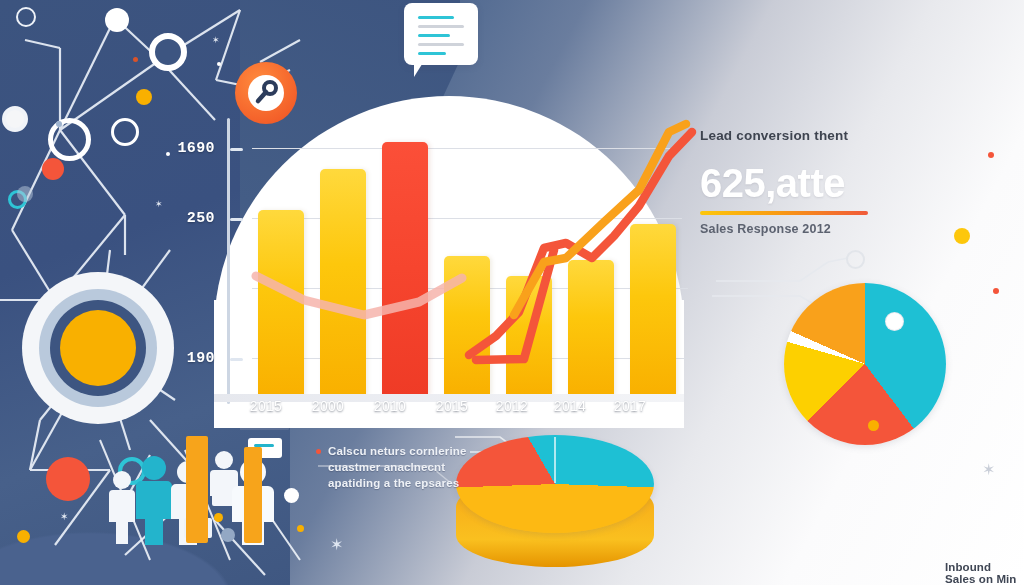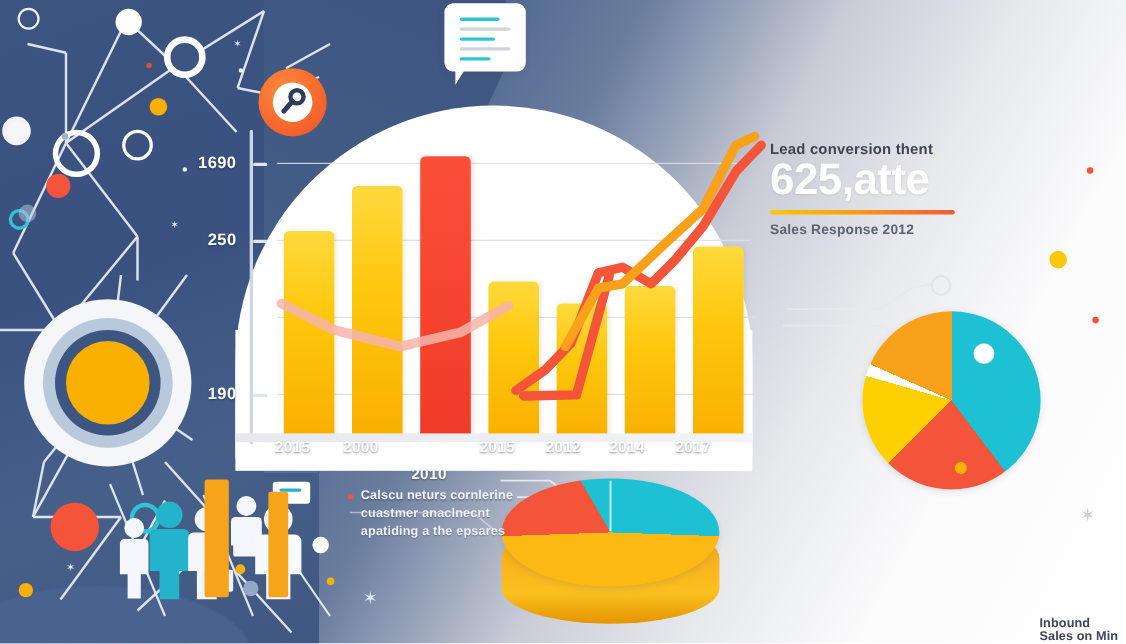--- a/index.html
+++ b/index.html
@@ -22,39 +22,39 @@
   
   .blob{position:absolute;left:214px;top:96px;width:470px;height:330px;background:#ffffff;
         border-radius:235px 235px 12px 12px;}
   .blob2{position:absolute;left:214px;top:300px;width:470px;height:128px;background:#ffffff;}
 
   
   .chartwrap{position:absolute;left:214px;top:110px;width:480px;height:300px;}
   .axisY{position:absolute;left:13px;top:8px;width:3px;height:286px;background:#cdd6e3;border-radius:2px;}
   .ytick{position:absolute;left:16px;width:13px;height:3px;background:#dfe6f0;border-radius:2px;}
   .ylab{position:absolute;right:0;color:#ffffff;font-size:15px;font-weight:700;letter-spacing:.4px;
-        text-shadow:0 1px 2px rgba(20,30,50,.45);}
+        text-shadow:0 1px 2px rgba(20,30,50,.45);font-family:Liberation Mono, monospace;}
   .ylabwrap{position:absolute;left:-41px;width:42px;text-align:right;}
   .grid{position:absolute;left:38px;height:1px;background:#dcdfe6;}
   .bars{position:absolute;left:40px;top:0;width:440px;height:286px;}
   .bar{position:absolute;bottom:0;width:46px;border-radius:5px 5px 2px 2px;}
   .bar.y{background:linear-gradient(180deg,#ffd93c 0%,#fdc70c 42%,#f9b000 100%);
          box-shadow:2px 0 4px rgba(120,90,0,.10);}
   .bar.r{background:linear-gradient(180deg,#fb4f38 0%,#f6452e 50%,#ef3b26 100%);
          box-shadow:2px 0 5px rgba(150,40,20,.12);}
   .xaxisband{position:absolute;left:214px;top:394px;width:470px;height:8px;
              background:linear-gradient(90deg,#e6e8ee,#f3f4f7);}
   .xlabels{position:absolute;left:214px;top:398px;width:480px;height:26px;}
-  .xlab{position:absolute;top:0;width:60px;text-align:center;color:#ffffff;font-size:14px;font-weight:700;
+  .xlab{position:absolute;top:0;width:60px;text-align:center;color:#ffffff;font-size:14px;font-weight:400;
         letter-spacing:.3px;text-shadow:0 1px 2px rgba(25,35,55,.5);}
 
   
   .kpi{position:absolute;left:700px;top:128px;width:230px;}
   .kpi-title{color:#3e4450;font-size:13.5px;font-weight:700;letter-spacing:.2px;}
-  .kpi-big{margin-top:0;color:#ffffff;font-size:40px;font-weight:700;line-height:1;
+  .kpi-big{margin-top:20px;color:#ffffff;font-size:40px;font-weight:700;line-height:1;
            letter-spacing:-.5px;text-shadow:0 1px 2px rgba(150,150,160,.28);}
   .kpi-rule{margin-top:8px;width:168px;height:4px;border-radius:2px;
             background:linear-gradient(90deg,#fdc70c 0%,#f99c12 45%,#f05a3a 100%);}
   .kpi-sub{margin-top:7px;color:#5c6270;font-size:12.5px;font-weight:600;letter-spacing:.2px;}
 
   .note{position:absolute;left:716px;top:256px;width:150px;color:#f2f4f8;font-size:12px;
         font-weight:600;line-height:1.35;letter-spacing:.2px;text-shadow:0 1px 1px rgba(120,125,140,.35);}
   .note-dot{position:absolute;left:846px;top:250px;width:15px;height:15px;border-radius:50%;
             border:2px solid #e2e5ea;background:transparent;}
 
@@ -293,21 +293,21 @@
       <polyline points="255,245 282,226 305,202 330,138 352,133 378,148 400,126 425,96 455,46 478,22" fill="none" stroke="#f4553a" stroke-width="8.5" stroke-linejoin="round" stroke-linecap="round"></polyline>
       <polyline points="262,250 310,249 340,140" fill="none" stroke="#f4553a" stroke-width="8.5" stroke-linejoin="round" stroke-linecap="round"></polyline>
       <polyline points="300,205 330,152 352,148 390,112 425,80 455,22 472,14" fill="none" stroke="#f9a11b" stroke-width="8.5" stroke-linejoin="round" stroke-linecap="round"></polyline>
     </svg>
   </div>
 
   <div class="xaxisband"></div>
   <div class="xlabels">
     <div class="xlab" style="left:22px;">2015</div>
     <div class="xlab" style="left:84px;">2000</div>
-    <div class="xlab" style="left:146px;margin-top:24px;">2010</div>
+    <div class="xlab" style="left:146px;">2010</div>
     <div class="xlab" style="left:208px;">2015</div>
     <div class="xlab" style="left:268px;">2012</div>
     <div class="xlab" style="left:326px;">2014</div>
     <div class="xlab" style="left:386px;">2017</div>
   </div>
 
   <div class="kpi">
     <div class="kpi-title">Lead conversion thent</div>
     <div class="kpi-big">625,atte</div>
     <div class="kpi-rule"></div>

